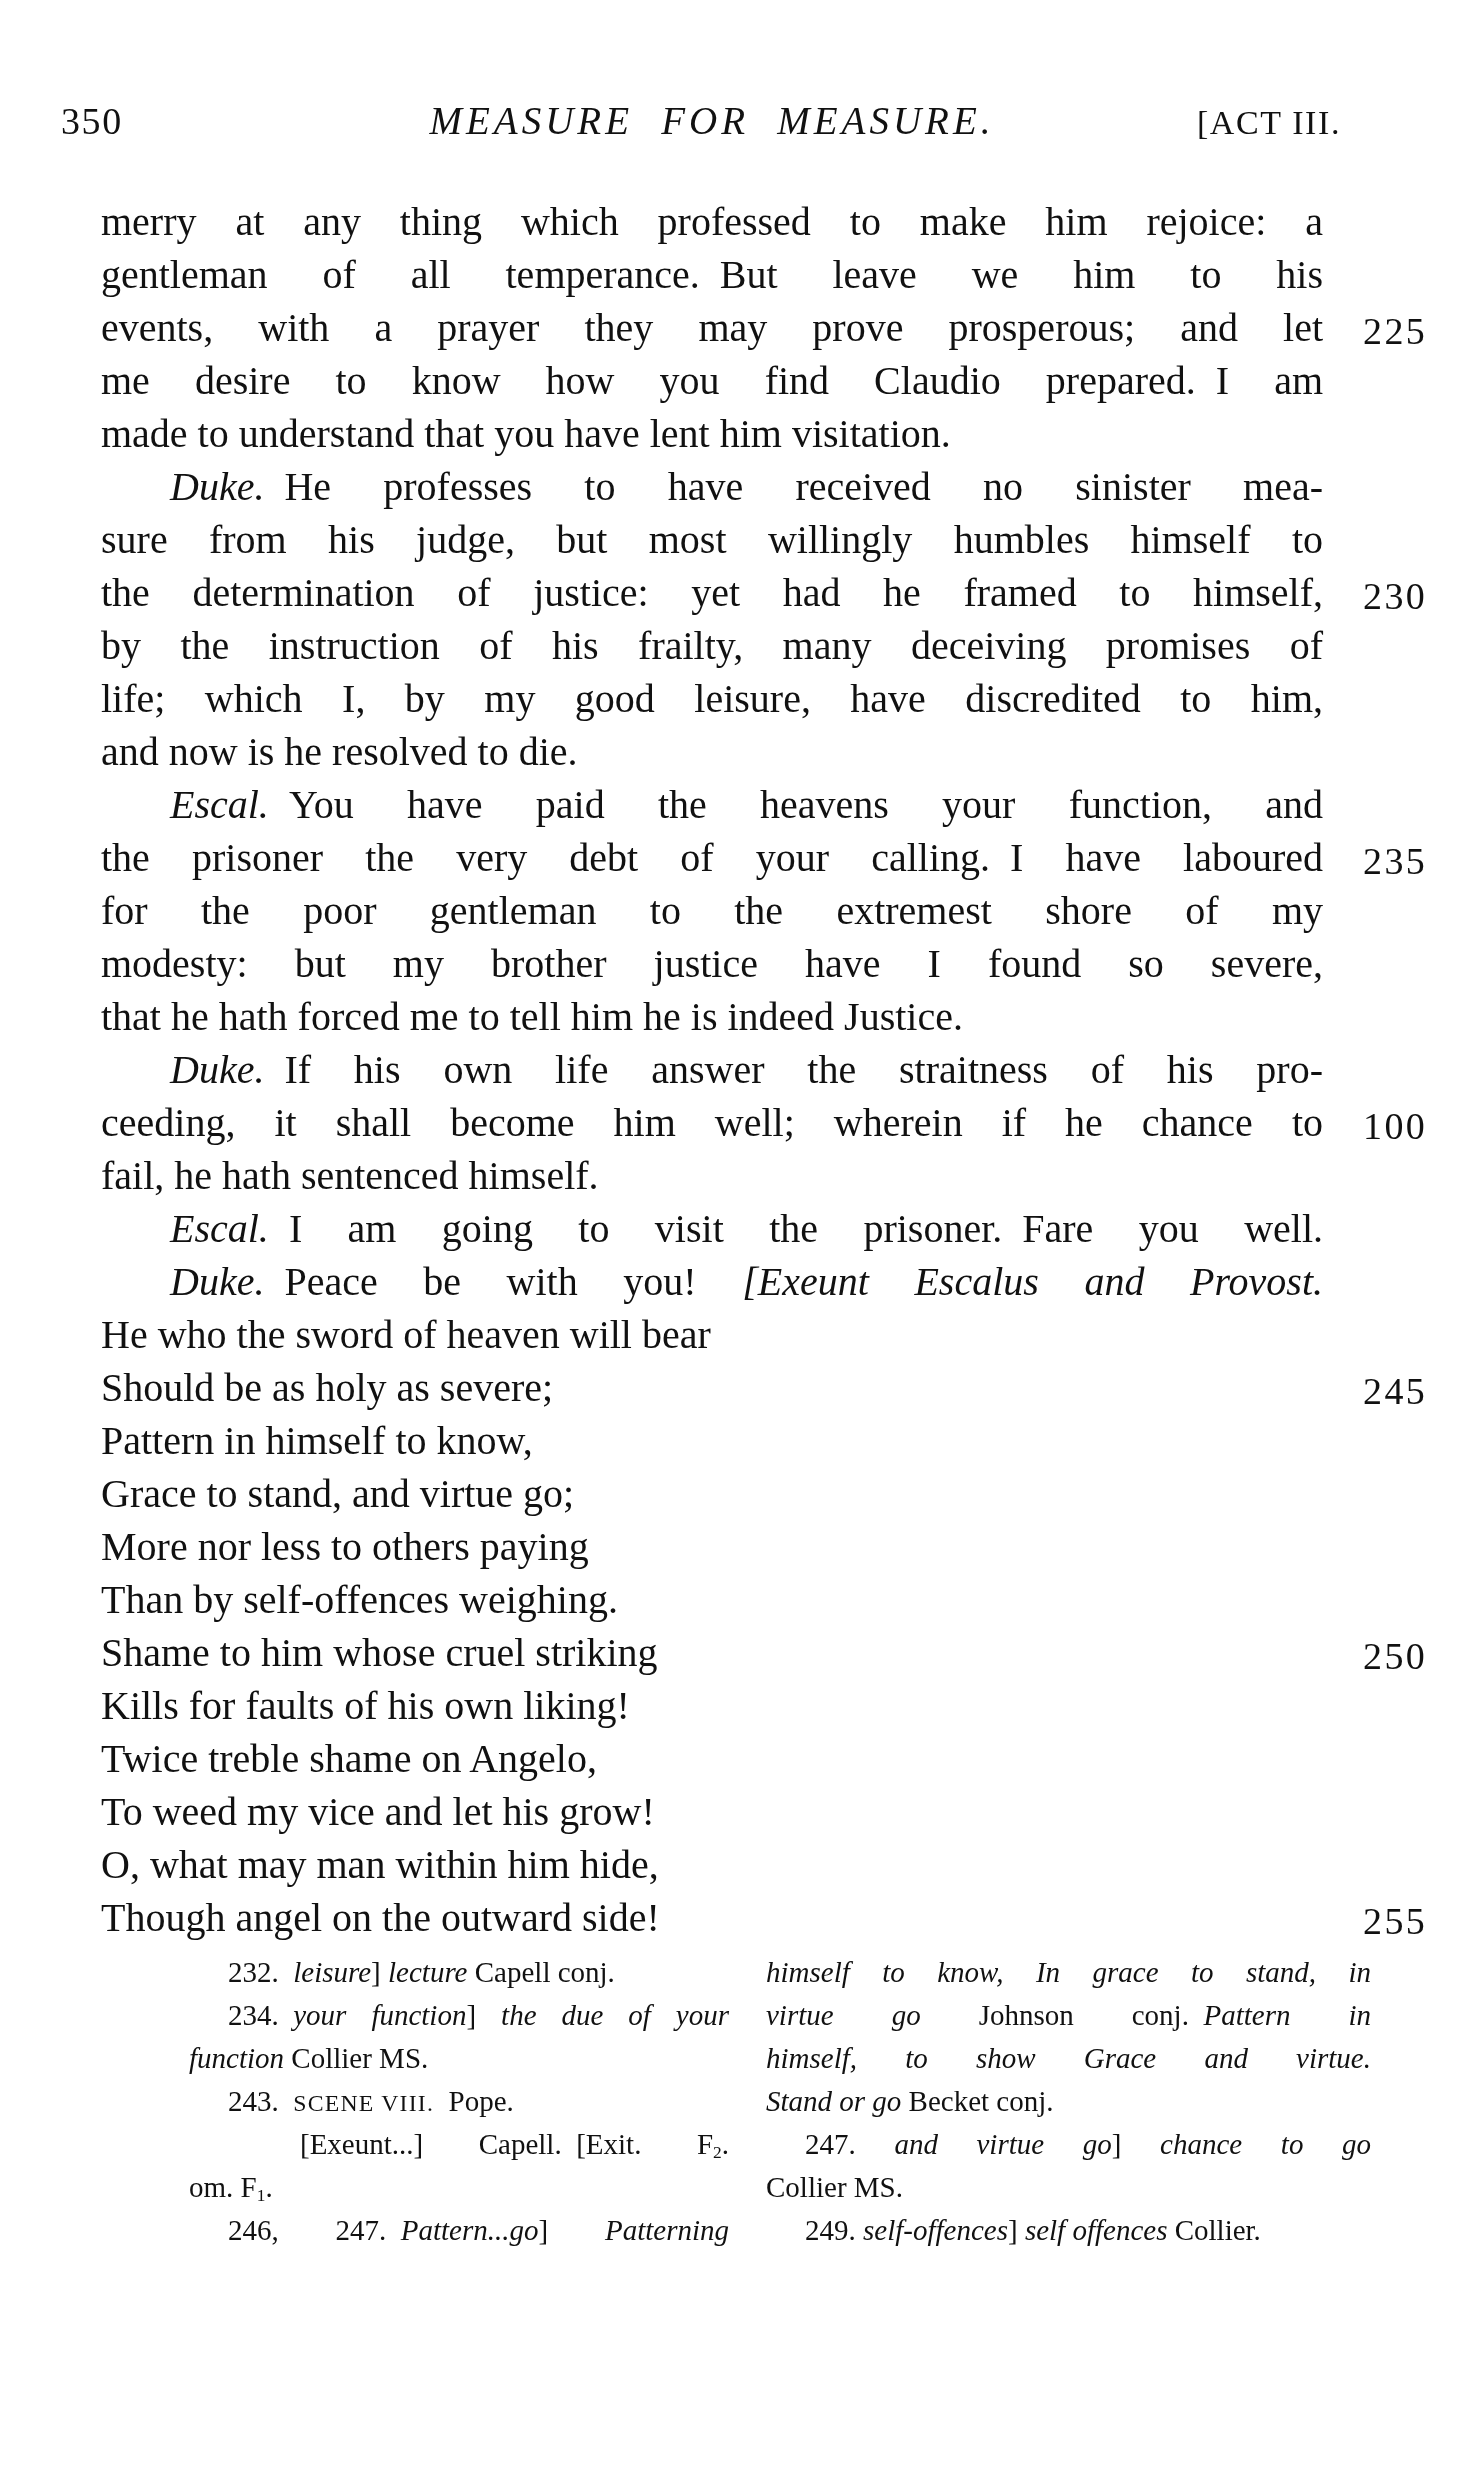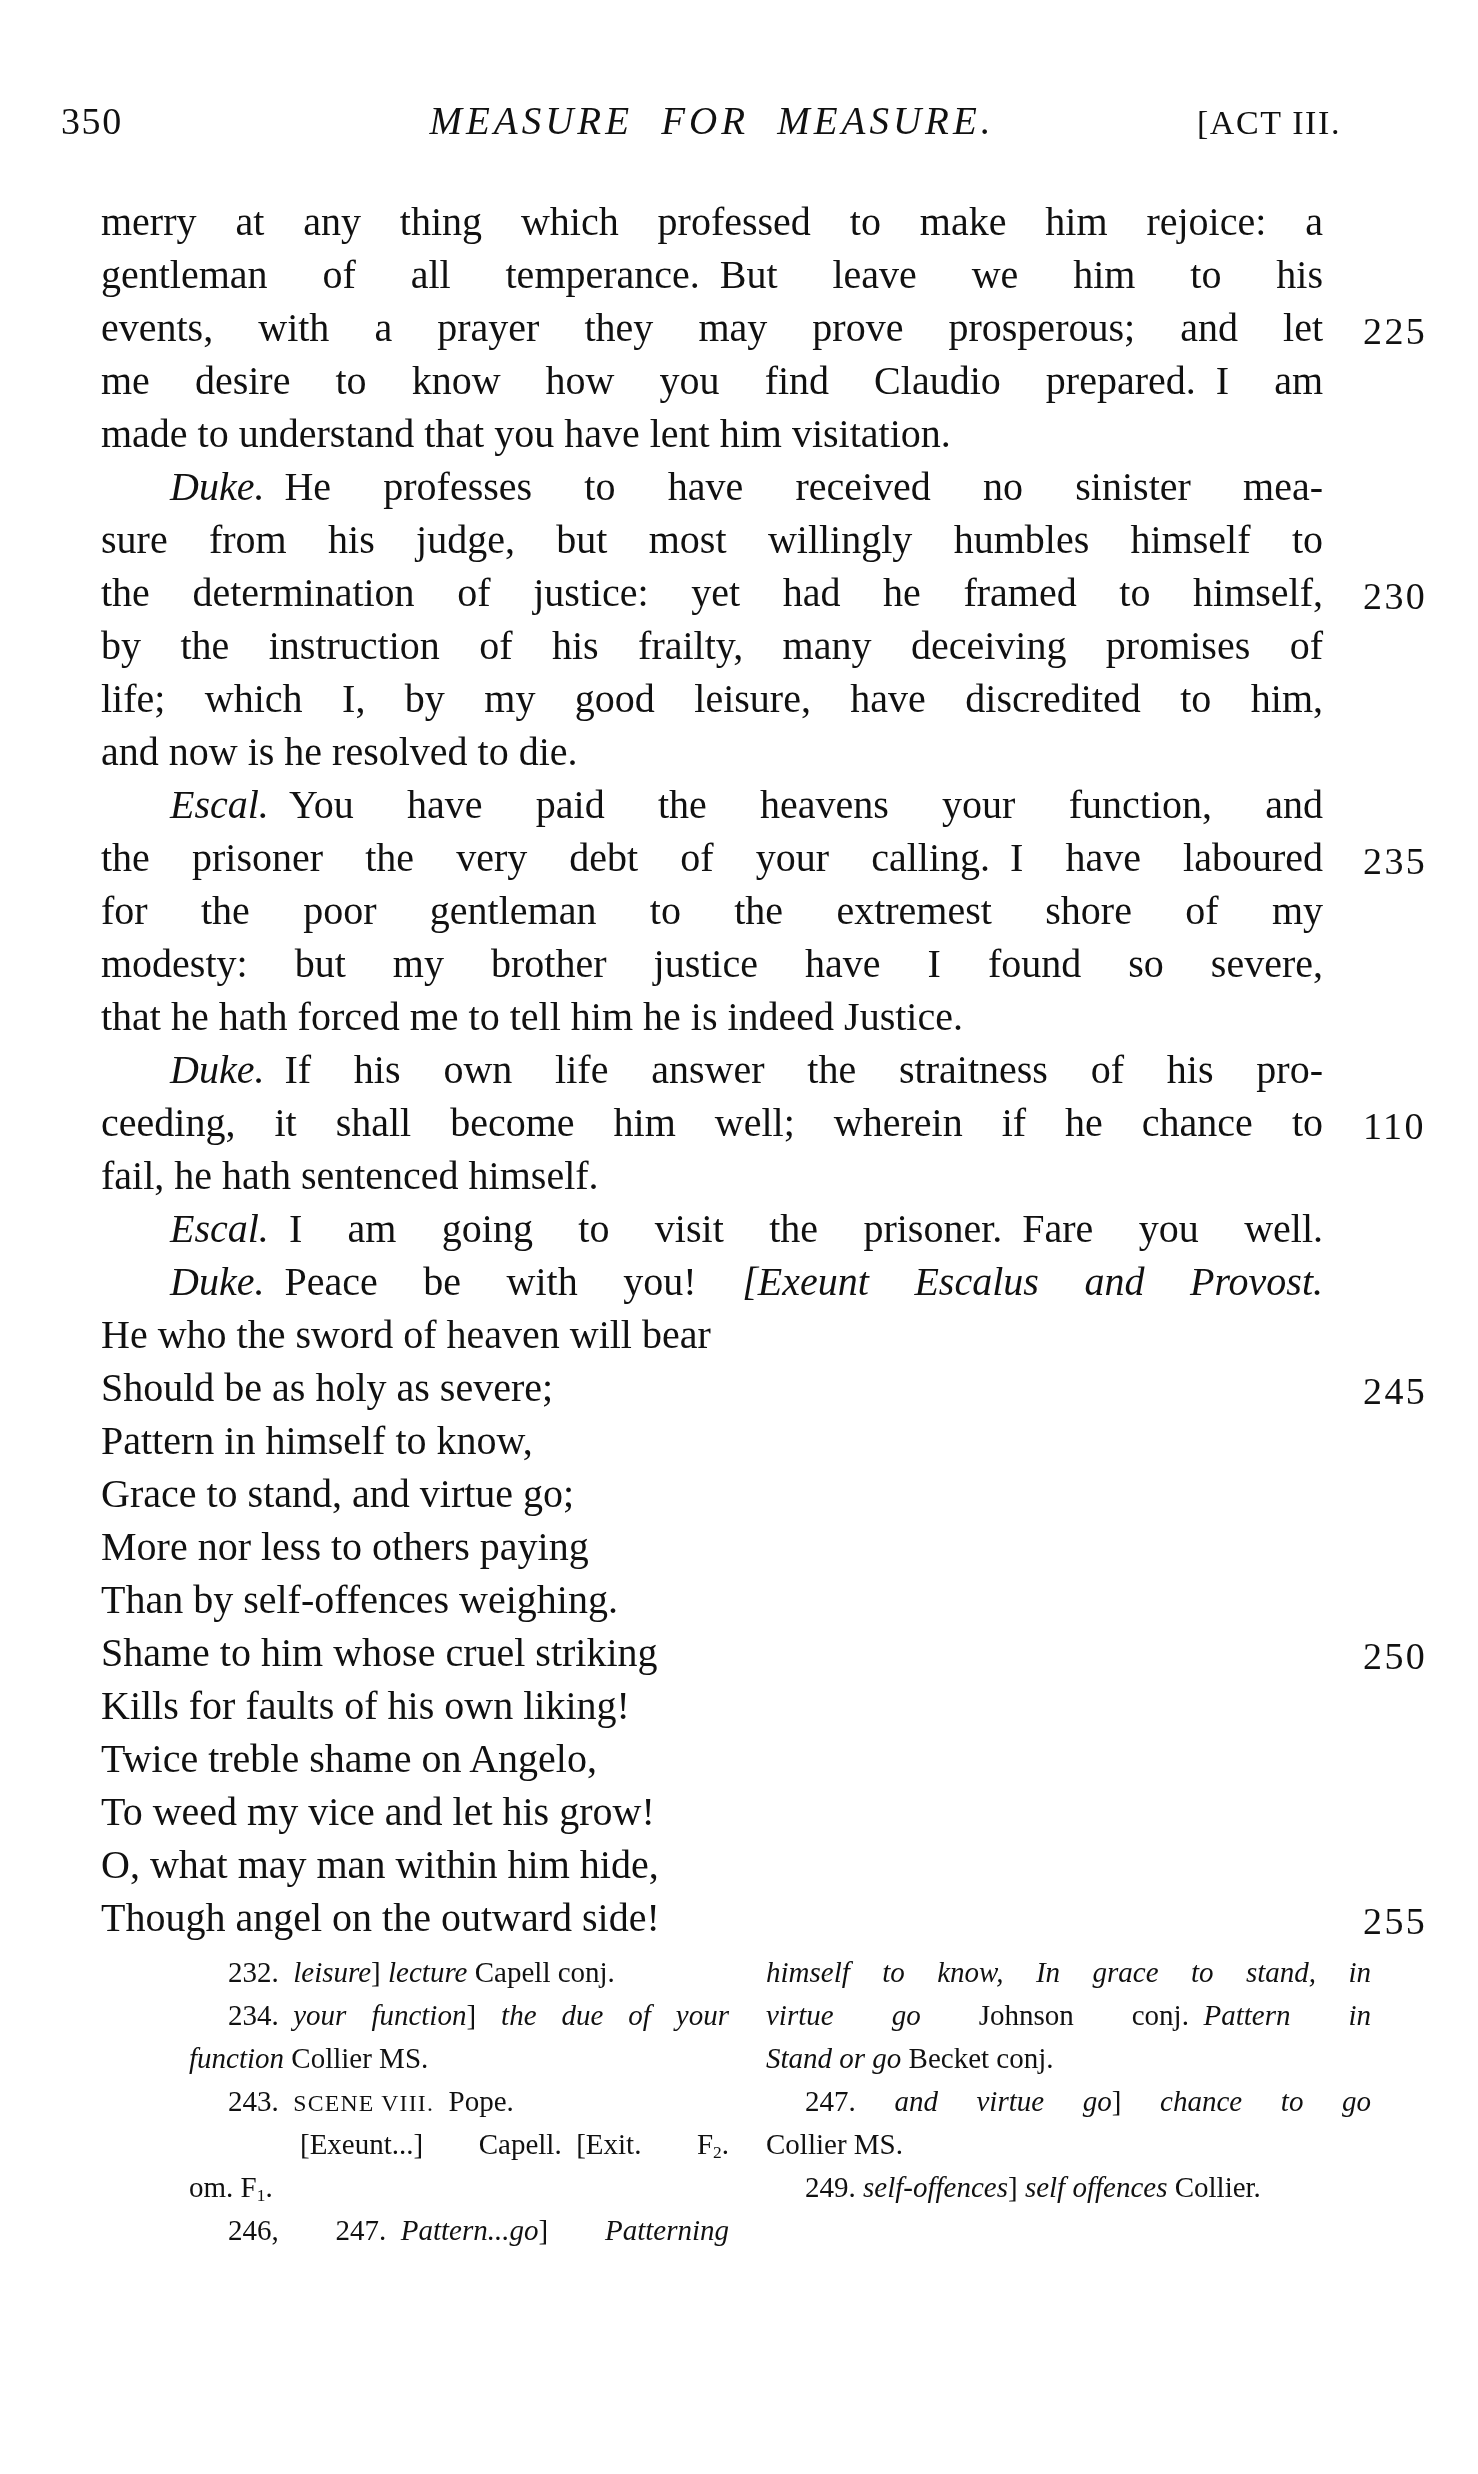--- a/index.html
+++ b/index.html
@@ -57,21 +57,21 @@
       <div class="line j"><span>the determination of justice: yet had he framed to himself,</span><span class="lnum">230</span></div>
       <div class="line j"><span>by the instruction of his frailty, many deceiving promises of</span></div>
       <div class="line j"><span>life; which I, by my good leisure, have discredited to him,</span></div>
       <div class="line"><span>and now is he resolved to die.</span></div>
       <div class="line j ind1"><span class="it">Escal.</span><span> You have paid the heavens your function, and</span></div>
       <div class="line j"><span>the prisoner the very debt of your calling. I have laboured</span><span class="lnum">235</span></div>
       <div class="line j"><span>for the poor gentleman to the extremest shore of my</span></div>
       <div class="line j"><span>modesty: but my brother justice have I found so severe,</span></div>
       <div class="line"><span>that he hath forced me to tell him he is indeed Justice.</span></div>
       <div class="line j ind1"><span class="it">Duke.</span><span> If his own life answer the straitness of his pro-</span></div>
-      <div class="line j"><span>ceeding, it shall become him well; wherein if he chance to</span><span class="lnum">110</span></div>
+      <div class="line j"><span>ceeding, it shall become him well; wherein if he chance to</span><span class="lnum">100</span></div>
       <div class="line"><span>fail, he hath sentenced himself.</span></div>
       <div class="line j ind1"><span class="it">Escal.</span><span> I am going to visit the prisoner. Fare you well.</span></div>
       <div class="line j ind1"><span class="it">Duke.</span><span> Peace be with you! </span><span class="it">[Exeunt Escalus and Provost.</span></div>
       <div class="line"><span>He who the sword of heaven will bear</span></div>
       <div class="line"><span>Should be as holy as severe;</span><span class="lnum">245</span></div>
       <div class="line"><span>Pattern in himself to know,</span></div>
       <div class="line"><span>Grace to stand, and virtue go;</span></div>
       <div class="line"><span>More nor less to others paying</span></div>
       <div class="line"><span>Than by self-offences weighing.</span></div>
       <div class="line"><span>Shame to him whose cruel striking</span><span class="lnum">250</span></div>
@@ -88,20 +88,21 @@
         <div class="line j ind1"><span>234. </span><span class="it">your function</span><span>] </span><span class="it">the due of your</span></div>
         <div class="line"><span class="it">function</span><span> Collier MS.</span></div>
         <div class="line ind1"><span>243. </span><span class="sc">SCENE VIII.</span><span> Pope.</span></div>
         <div class="line j ind2"><span>[Exeunt...] Capell. [Exit. F</span><span class="sub">2</span><span>.</span></div>
         <div class="line"><span>om. F</span><span class="sub">1</span><span>.</span></div>
         <div class="line j ind1"><span>246, 247. </span><span class="it">Pattern...go</span><span>] </span><span class="it">Patterning</span></div>
       </div>
     <div class="fn-col fn-right" id="fn-right">
         <div class="line j"><span class="it">himself to know, In grace to stand, in</span></div>
         <div class="line j"><span class="it">virtue go</span><span> Johnson conj. </span><span class="it">Pattern in</span></div>
+        <div class="line j"><span class="it">himself, to show Grace and virtue.</span></div>
         <div class="line"><span class="it">Stand or go</span><span> Becket conj.</span></div>
         <div class="line j ind1"><span>247. </span><span class="it">and virtue go</span><span>] </span><span class="it">chance to go</span></div>
         <div class="line"><span>Collier MS.</span></div>
         <div class="line ind1"><span>249. </span><span class="it">self-offences</span><span>] </span><span class="it">self offences</span><span> Collier.</span></div>
       </div>
   </section>
 
 </div>
 
 

